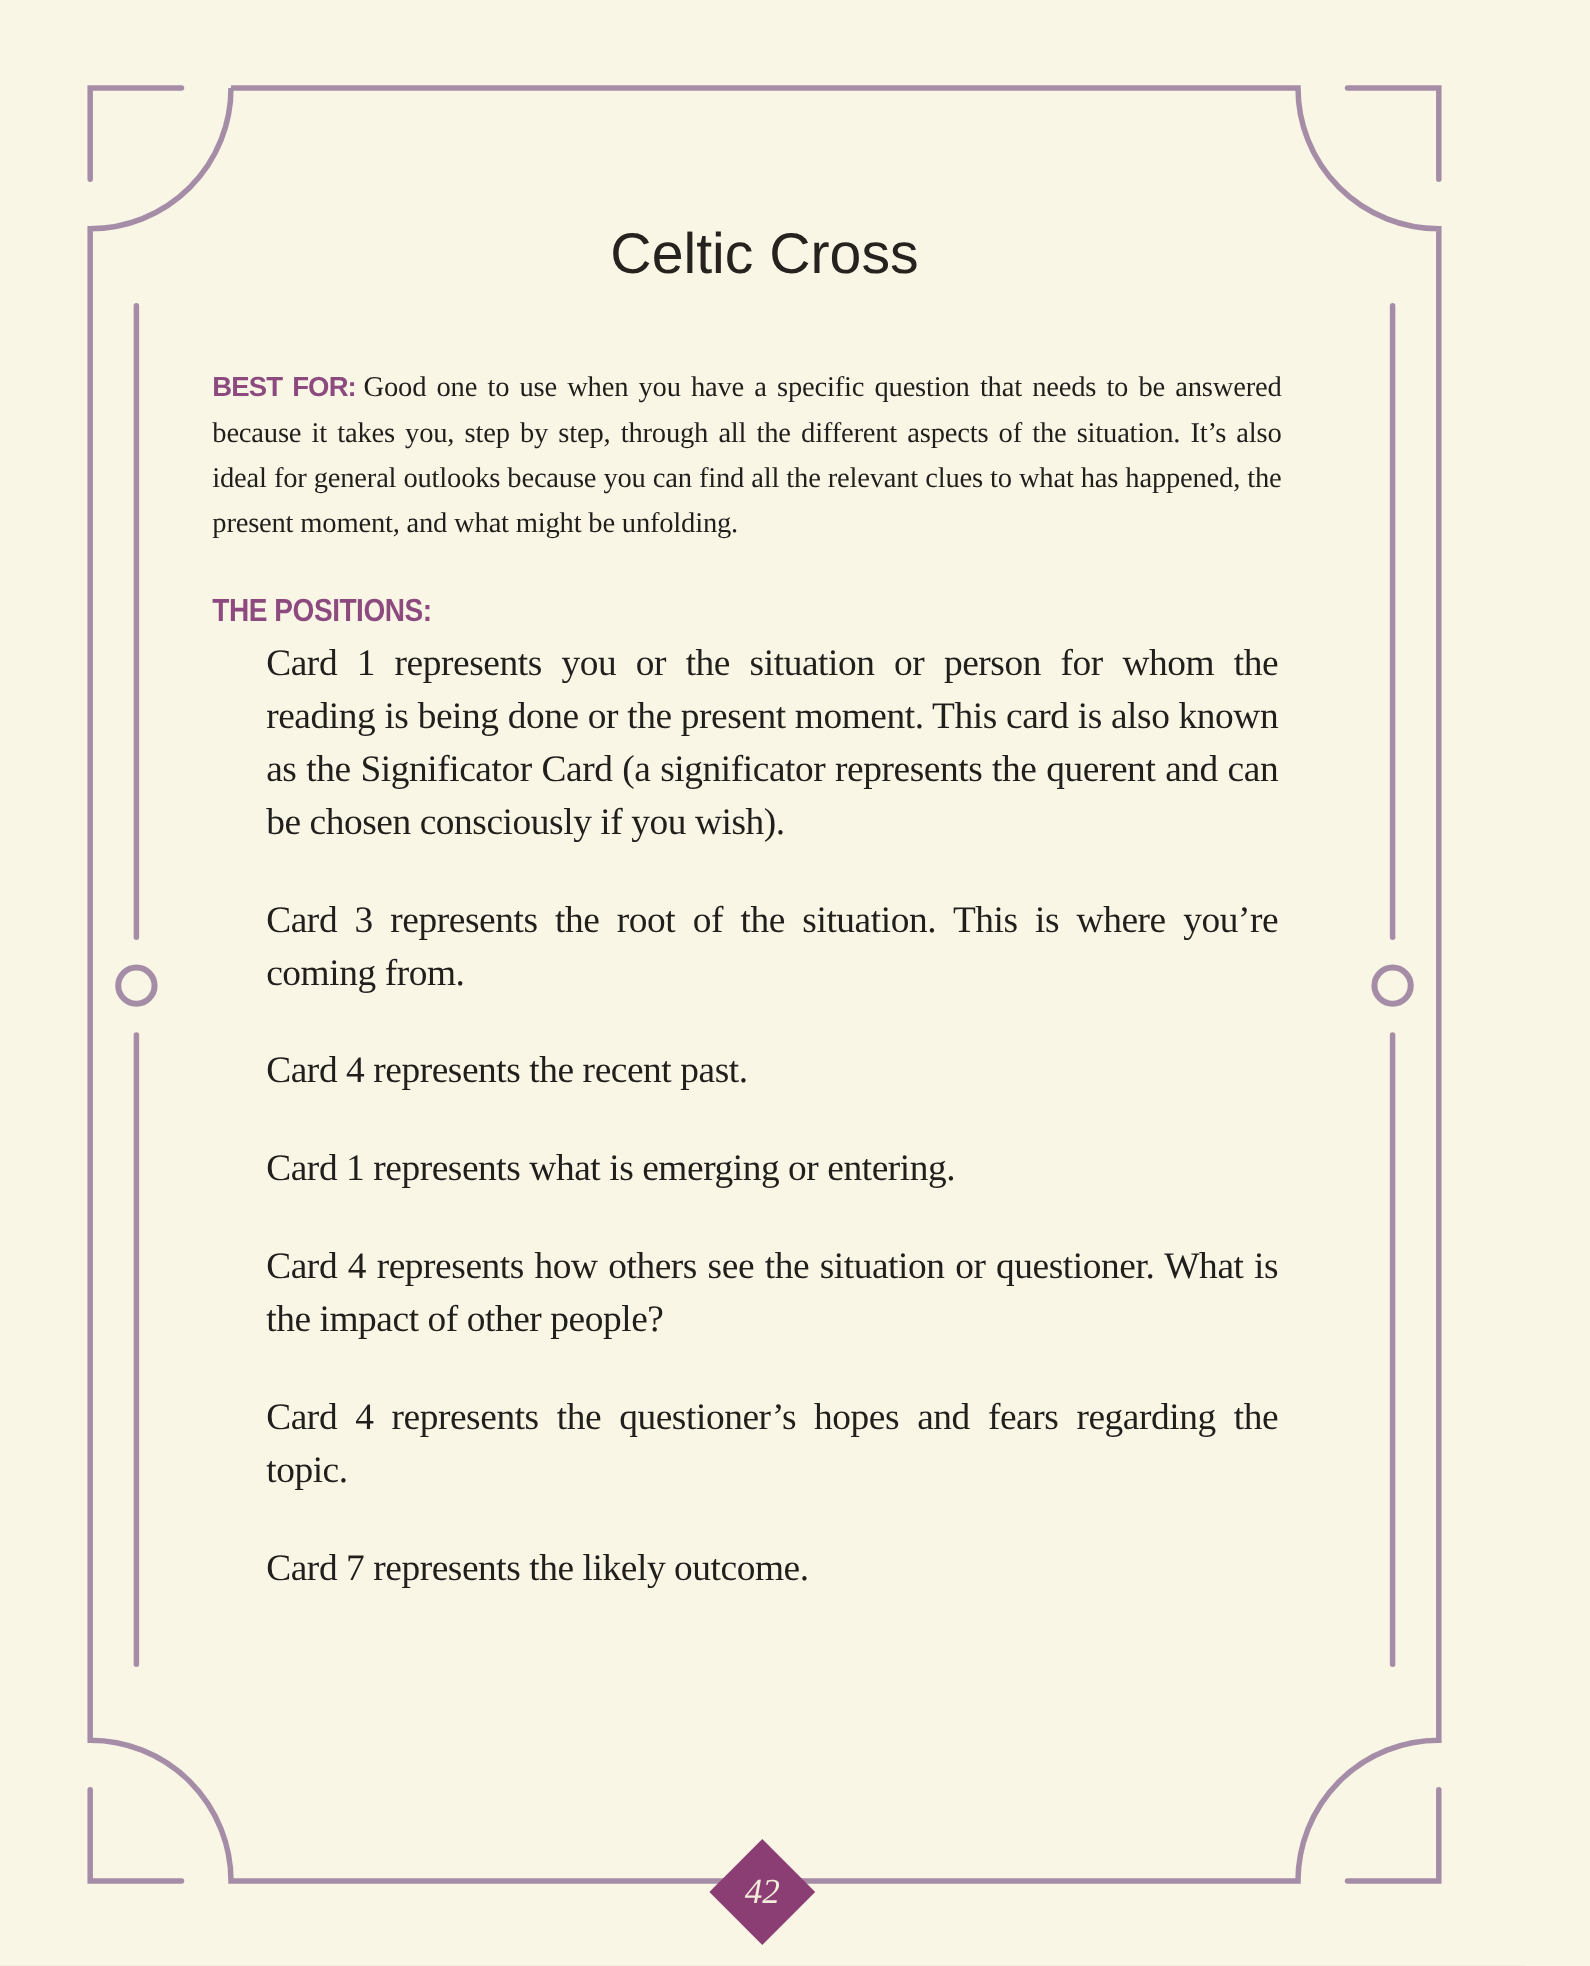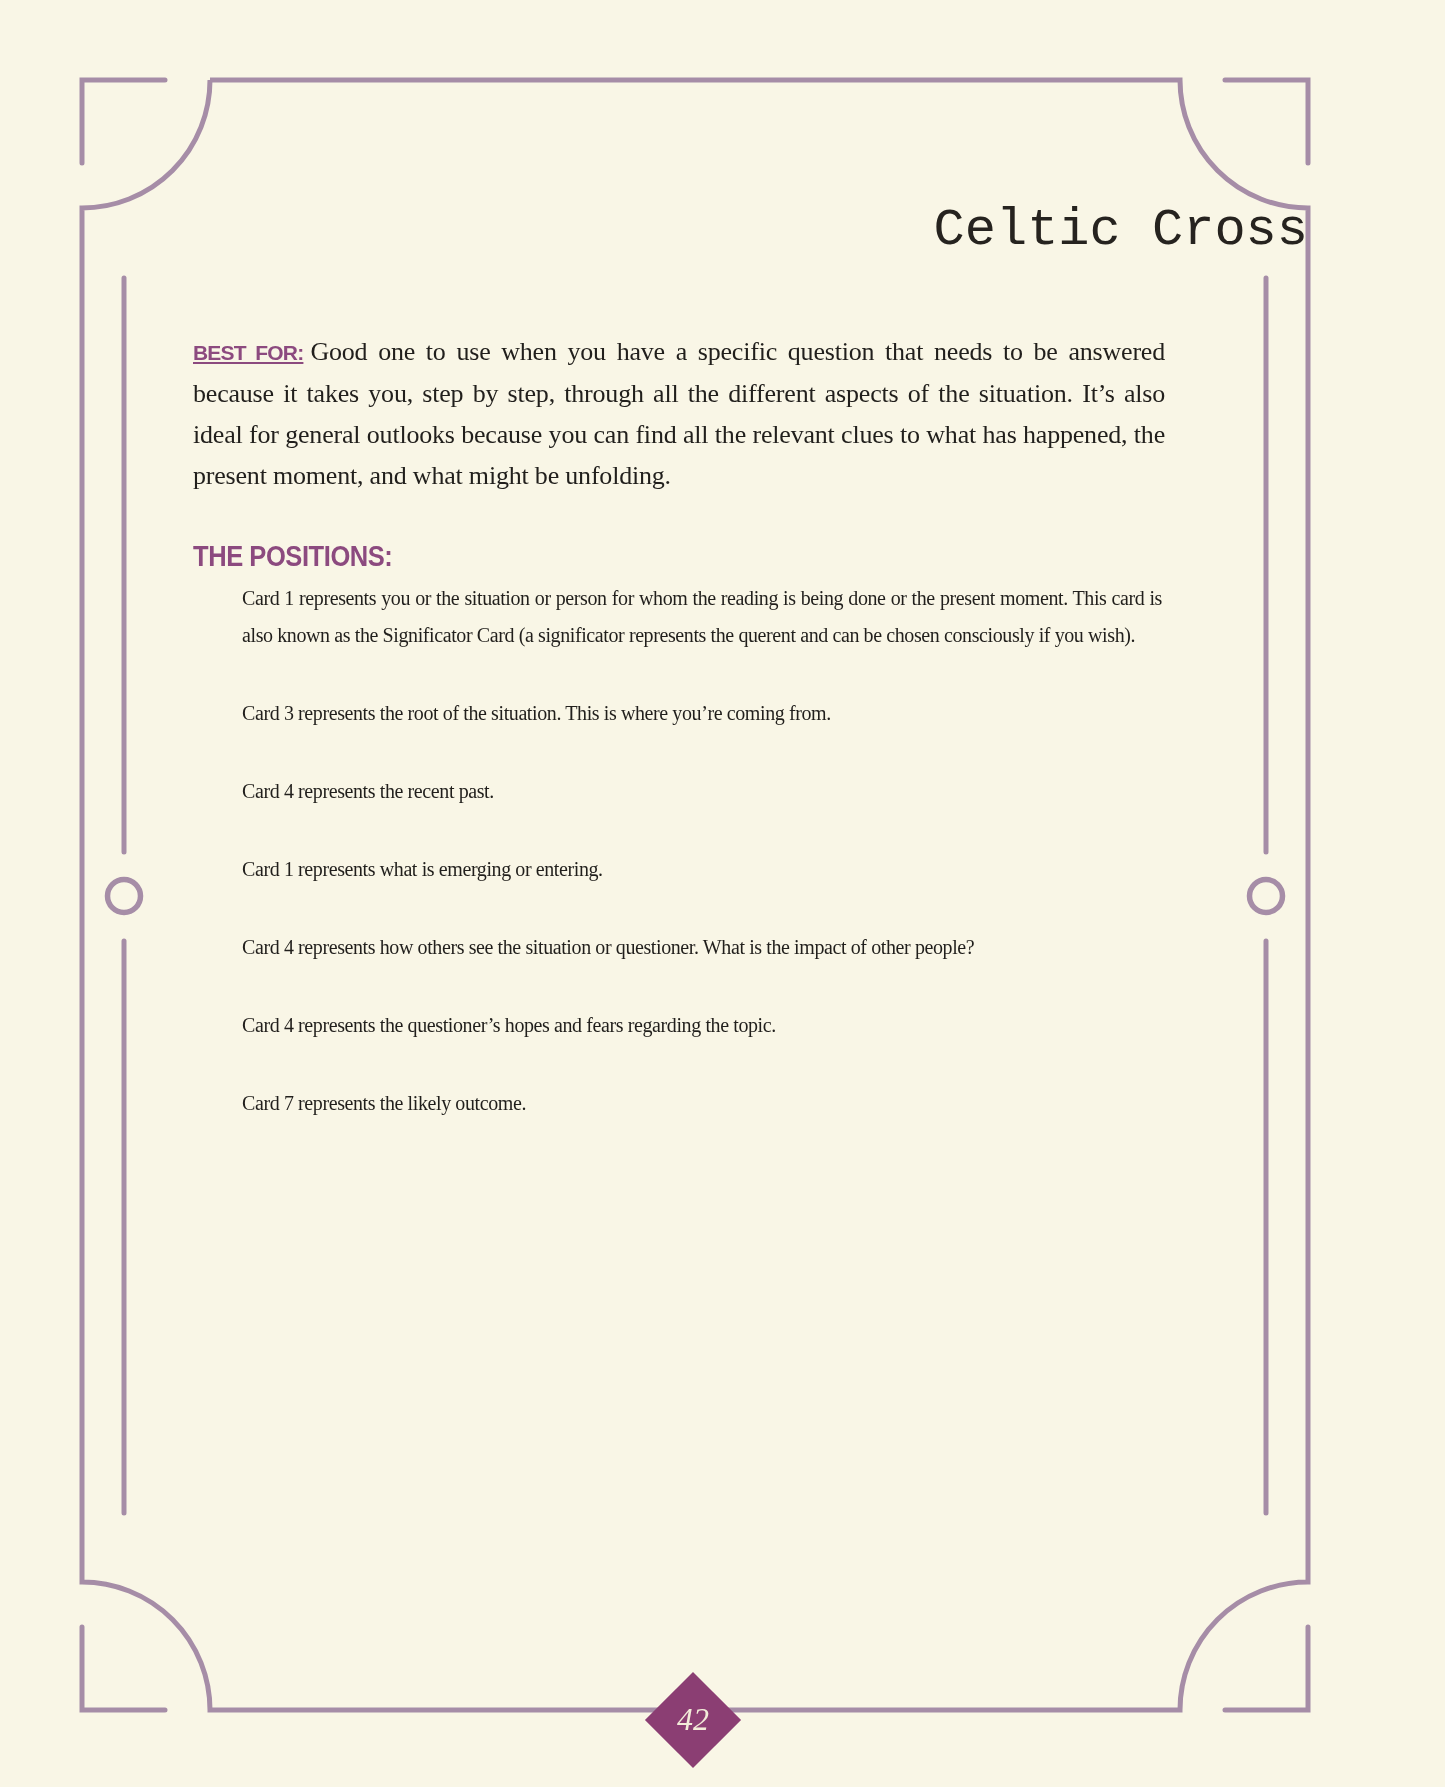--- a/index.html
+++ b/index.html
@@ -17,52 +17,51 @@
     background:var(--bg);
     overflow:hidden;
     font-family:"Liberation Serif", serif;
     color:var(--text);
   }
   .border-svg{position:absolute;left:0;top:0;width:1445px;height:1787px;}
   .content{position:absolute;left:0;top:0;width:1445px;height:1787px;}
 
   .title{
     position:absolute;left:82px;top:201px;width:1226px;
-    margin:0;text-align:right;
-    font-family:Liberation Mono, monospace;
+    margin:0;text-align:center;
+    font-family:Liberation Sans, sans-serif;
     font-weight:400;font-size:52px;line-height:60px;
     color:#26231f;letter-spacing:0px;
   }
   .intro{
     position:absolute;left:193px;top:331px;width:972px;
     margin:0;font-size:26px;line-height:41px;
     text-align:justify;letter-spacing:-0.2px;
   }
   .intro-label{
     display:inline;
     font-family:"Liberation Sans", sans-serif;
-    font-weight:700;font-size:21px;
+    font-weight:700;font-size:25px;
     color:var(--heading);letter-spacing:-0.8px;
     margin-right:7px;
-    text-decoration:underline;
   }
   .positions-heading{
     position:absolute;left:193px;top:538px;margin:0;
     font-family:"Liberation Sans", sans-serif;
     font-weight:700;font-size:29px;line-height:36px;
     color:var(--heading);letter-spacing:-0.5px;
     transform:scaleX(0.88);transform-origin:left center;
     white-space:nowrap;
   }
   .cards{
     position:absolute;left:242px;top:580px;width:920px;
   }
   .cards p{
     margin:0 0 41px 0;
-    font-size:20px;line-height:37px;
+    font-size:34px;line-height:48px;
     text-align:justify;letter-spacing:-0.4px;
   }
   .diamond{
     position:absolute;left:693px;top:1720px;
     width:68px;height:68px;
     background:var(--diamond);
     transform:translate(-50%,-50%) rotate(45deg);
   }
   .diamond .num{
     display:block;width:68px;height:68px;

